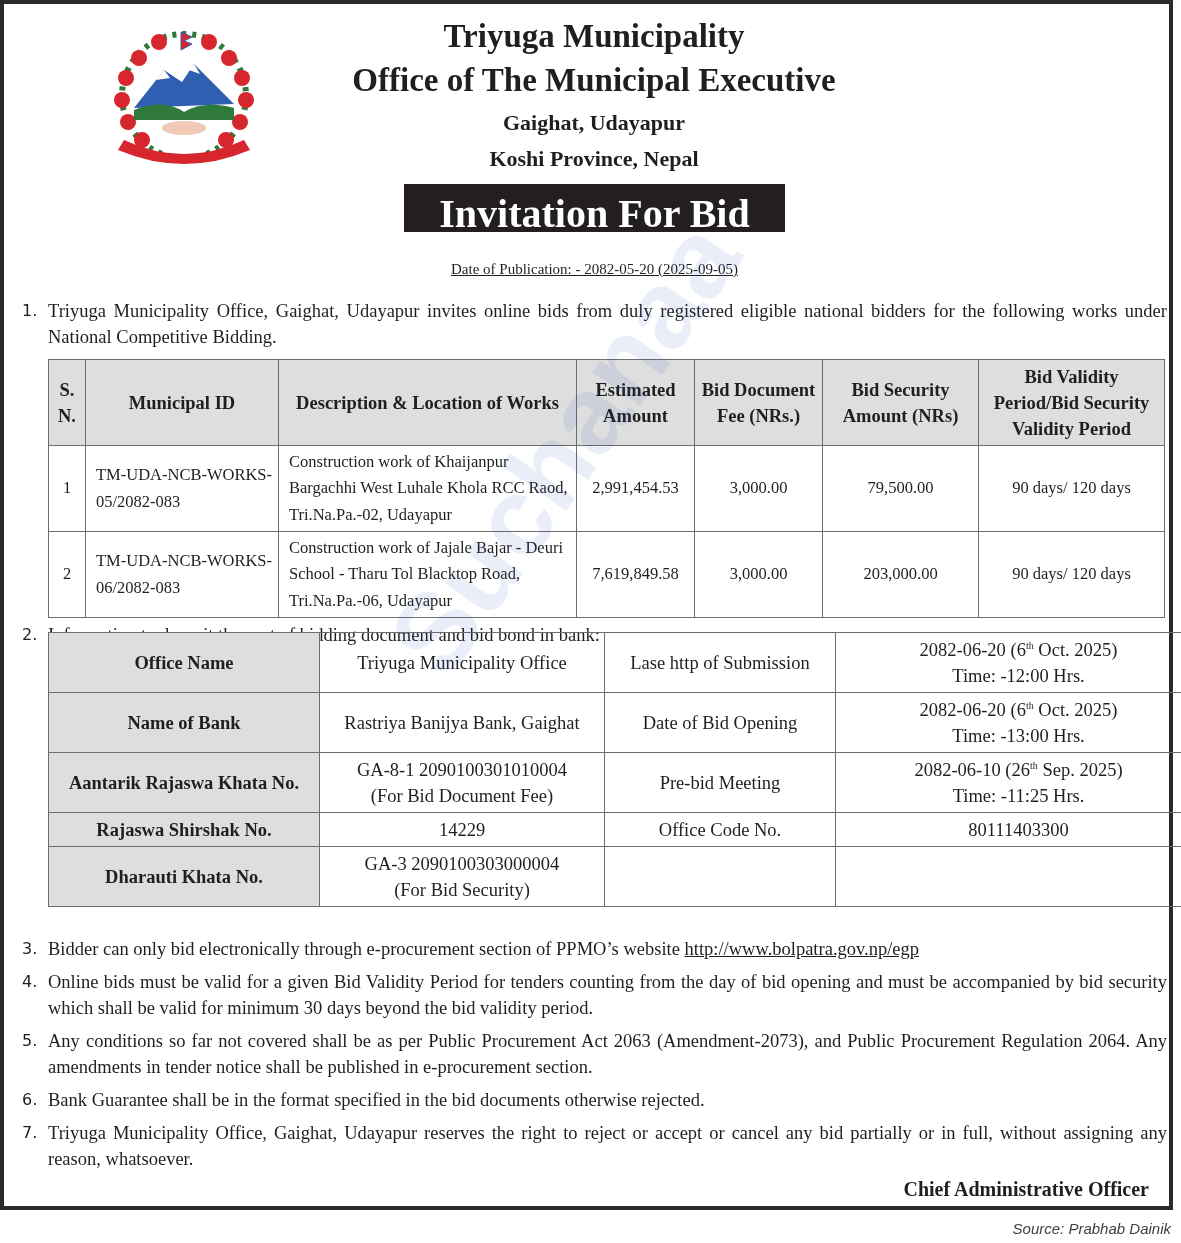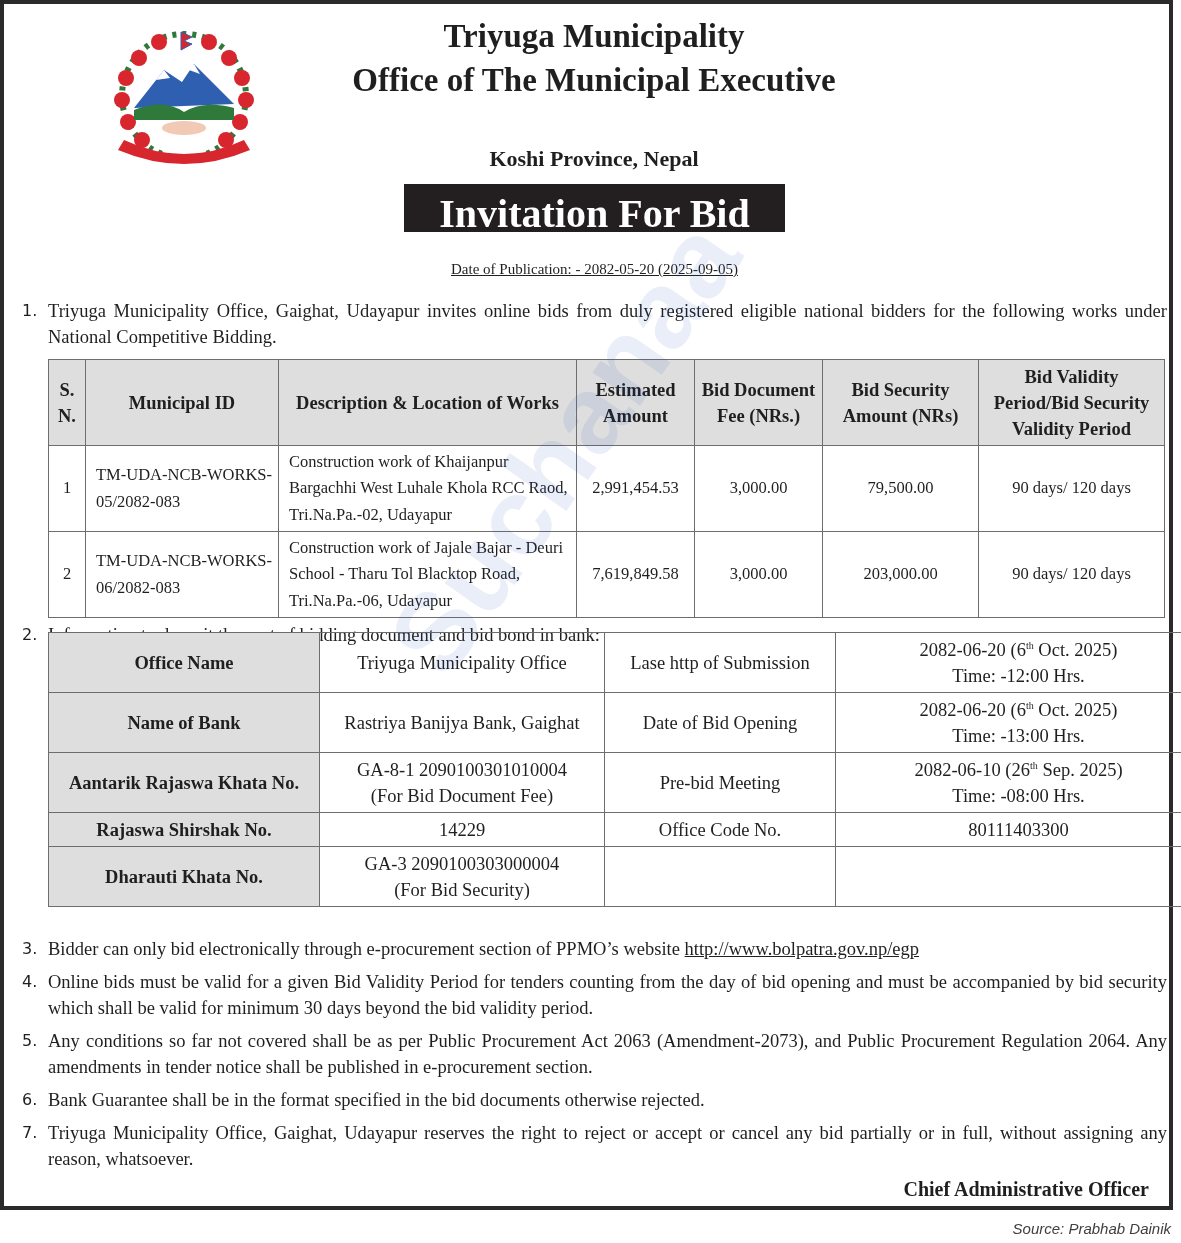--- a/index.html
+++ b/index.html
@@ -63,20 +63,21 @@
     <polygon points="30,80 60,42 78,54 90,36 130,76" fill="#2f5fb0"></polygon>
     <polygon points="52,52 60,42 66,50" fill="#fff"></polygon>
     <polygon points="85,42 90,36 96,46" fill="#fff"></polygon>
     <path d="M30,82 Q60,70 80,84 Q100,72 130,80 L130,92 L30,92 Z" fill="#2f7a3a"></path>
     <ellipse cx="80" cy="100" rx="22" ry="7" fill="#f1c9b4"></ellipse>
     <path d="M20,112 Q80,140 140,112 L146,122 Q80,150 14,122 Z" fill="#d8262e"></path>
   </svg>
 
   <div class="hdr h1">Triyuga Municipality</div>
   <div class="hdr h2">Office of The Municipal Executive</div>
+  <div class="hdr h3">Gaighat, Udayapur</div>
   <div class="hdr h4">Koshi Province, Nepal</div>
 
   <div class="banner">Invitation For Bid</div>
   <div class="pubdate">Date of Publication: - 2082-05-20 (2025-09-05)</div>
 
   <div class="para" style="top:294px">
     <span class="num">1.</span>
     <div class="txt">Triyuga Municipality Office, Gaighat, Udayapur invites online bids from duly registered eligible national bidders for the following works under National Competitive Bidding.</div>
   </div>
 
@@ -139,21 +140,21 @@
     </tr>
     <tr style="height:60px">
       <td class="lab">Aantarik Rajaswa Khata No.</td>
       <td>
         <span>GA-8-1 2090100301010004</span><br>
         <span>(For Bid Document Fee)</span>
       </td>
       <td>Pre-bid Meeting</td>
       <td>
         <span>2082-06-10 (26</span><sup>th</sup><span> Sep. 2025)</span><br>
-        <span>Time: -08:00 Hrs.</span>
+        <span>Time: -11:25 Hrs.</span>
       </td>
     </tr>
     <tr style="height:34px">
       <td class="lab">Rajaswa Shirshak No.</td>
       <td>14229</td>
       <td>Office Code No.</td>
       <td>80111403300</td>
     </tr>
     <tr style="height:60px">
       <td class="lab">Dharauti Khata No.</td>

